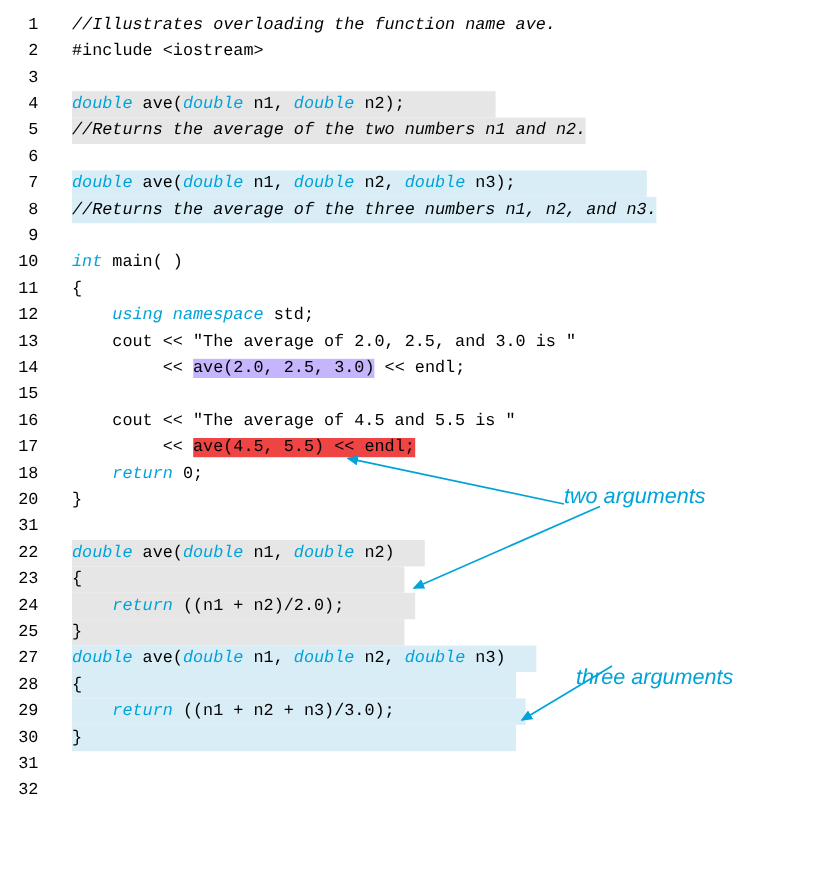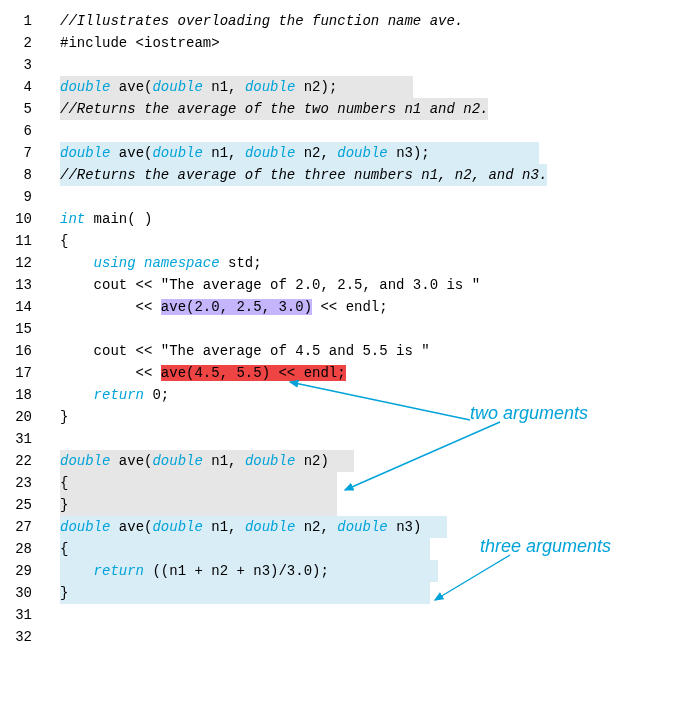--- a/index.html
+++ b/index.html
@@ -99,33 +99,34 @@
 <div class="line"><span class="lineno">14</span><span class="content"><span>         &lt;&lt; </span><span class="inline-hl-blue">ave(2.0, 2.5, 3.0)</span><span> &lt;&lt; endl;</span></span></div>
 <div class="line"><span class="lineno">15</span><span class="content"></span></div>
 <div class="line"><span class="lineno">16</span><span class="content">    cout &lt;&lt; "The average of 4.5 and 5.5 is "</span></div>
 <div class="line"><span class="lineno">17</span><span class="content"><span>         &lt;&lt; </span><span class="inline-hl-gray">ave(4.5, 5.5) &lt;&lt; endl;</span></span></div>
 <div class="line"><span class="lineno">18</span><span class="content"><span>    </span><span class="kw">return</span><span> 0;</span></span></div>
 <div class="line"><span class="lineno">20</span><span class="content">}</span></div>
 <div class="line"><span class="lineno">31</span><span class="content"></span></div>
 
 <div class="line"><span class="lineno">22</span><span class="content"><span class="hl-gray"><span class="kw">double</span><span> ave(</span><span class="kw">double</span><span> n1, </span><span class="kw">double</span><span> n2)</span>   </span></span></div>
 <div class="line"><span class="lineno">23</span><span class="content"><span class="hl-gray"><span>{</span>                                </span></span></div>
+<div class="line"><span class="lineno">24</span><span class="content"><span class="hl-gray"><span>    </span><span class="kw">return</span><span> ((n1 + n2)/2.0);</span>       </span></span></div>
 <div class="line"><span class="lineno">25</span><span class="content"><span class="hl-gray"><span>}</span>                                </span></span></div>
 
 
 <div class="line"><span class="lineno">27</span><span class="content"><span class="hl-blue"><span class="kw">double</span><span> ave(</span><span class="kw">double</span><span> n1, </span><span class="kw">double</span><span> n2, </span><span class="kw">double</span><span> n3)</span>   </span></span></div>
 <div class="line"><span class="lineno">28</span><span class="content"><span class="hl-blue"><span>{</span>                                           </span></span></div>
 <div class="line"><span class="lineno">29</span><span class="content"><span class="hl-blue"><span>    </span><span class="kw">return</span><span> ((n1 + n2 + n3)/3.0);</span>             </span></span></div>
 <div class="line"><span class="lineno">30</span><span class="content"><span class="hl-blue"><span>}</span>                                           </span></span></div>
 
 <div class="line"><span class="lineno">31</span><span class="content"></span></div>
 <div class="line"><span class="lineno">32</span><span class="content"></span></div>
 
 <div class="annotation" style="top:392px; left:470px;">two arguments</div>
-<div class="annotation" style="top:525px; left:480px;font-style:italic;">three arguments</div>
+<div class="annotation" style="top:543px; left:480px;font-style:italic;">three arguments</div>
 
 <svg class="arrows" width="699" height="724">
   <defs>
     <marker id="arrowhead" markerWidth="8" markerHeight="8" refX="6" refY="3" orient="auto">
       <path d="M0,0 L7,3 L0,6 Z" fill="#00a3d9"></path>
     </marker>
   </defs>
 
   <line x1="500" y1="412" x2="345" y2="480" stroke="#00a3d9" stroke-width="1.4" marker-end="url(#arrowhead)"></line>
   <line x1="470" y1="410" x2="290" y2="372" stroke="#00a3d9" stroke-width="1.4" marker-end="url(#arrowhead)"></line>

